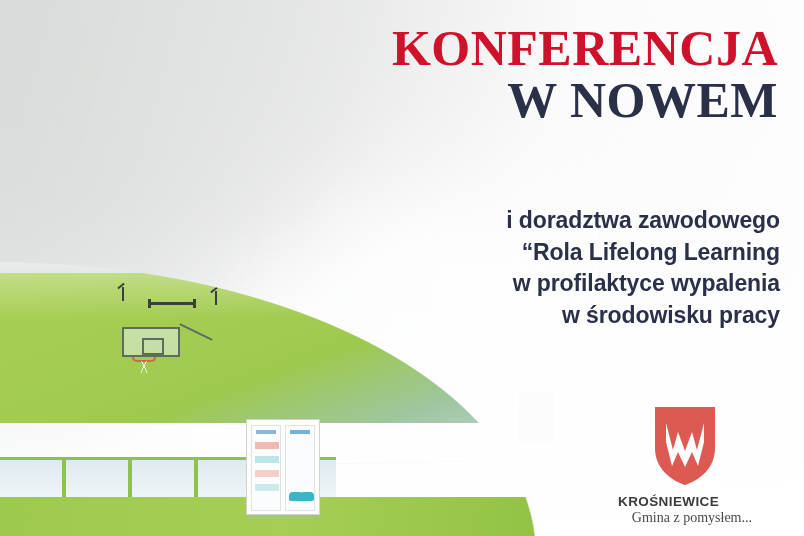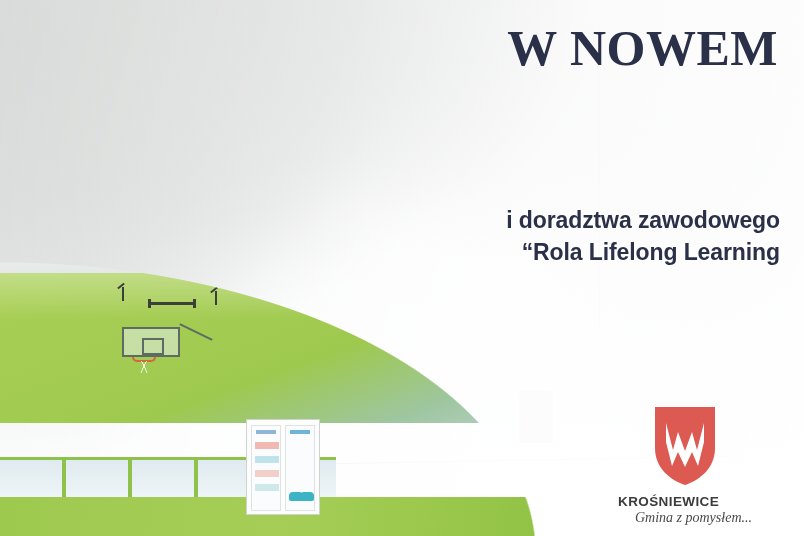--- a/index.html
+++ b/index.html
@@ -169,21 +169,20 @@
     font-family:"Liberation Sans", sans-serif;
     font-weight:700;
     font-size:13.5px;
     letter-spacing:.4px;
     color:#3c3c3c;
     text-align:left;
     padding-left:8px;
   }
   .crest-tag {
     font-family:"Liberation Serif", serif;
-    font-style:italic;
     font-size:14px;
     color:#4a4a4a;
     text-align:right;
     padding-right:8px;
     margin-top:1px;
   }
 </style>
 </head>
 <body>
 
@@ -363,26 +362,29 @@
       
 
       
       
       
       
     </div>
   </div>
 
   <div class="headline">
+    <div class="line1">KONFERENCJA</div>
     <div class="line2">W NOWEM</div>
   </div>
 
   <div class="quote">
     <div>i doradztwa zawodowego</div>
     <div>“Rola Lifelong Learning</div>
+    <div>w profilaktyce wypalenia</div>
+    <div>w środowisku pracy</div>
   </div>
 
   <div class="crest">
     <div class="shield-wrap">
       <svg width="66" height="84" viewBox="0 0 66 84" aria-hidden="true">
         <path d="M3 3 H63 V44 C63 64 48 76 33 81 C18 76 3 64 3 44 Z" fill="#DD5A52"></path>
         <path d="M14 19 L21 46 L26 28 L33 47 L40 28 L45 46 L52 19
                  L52 38 L46 62 L40 48 L33 63 L26 48 L20 62 L14 38 Z" fill="#FFFFFF"></path>
       </svg>
     </div>

